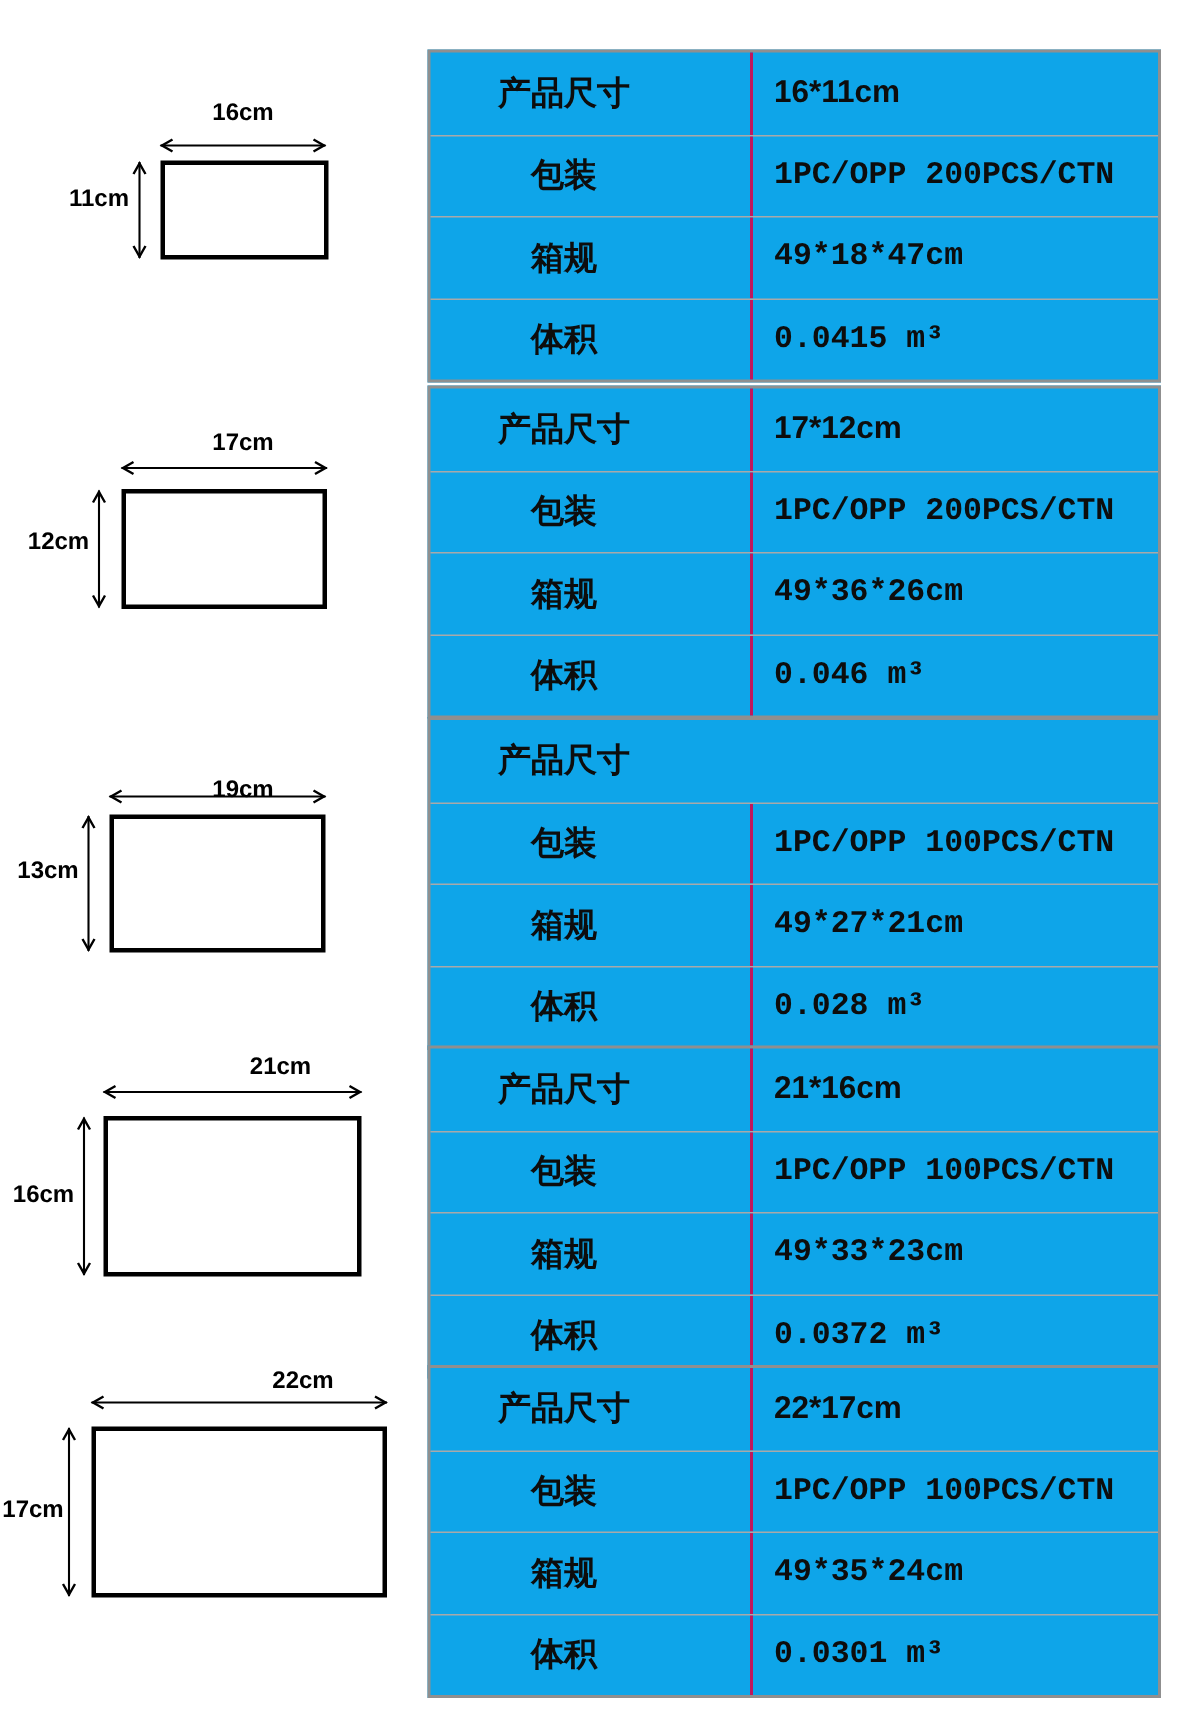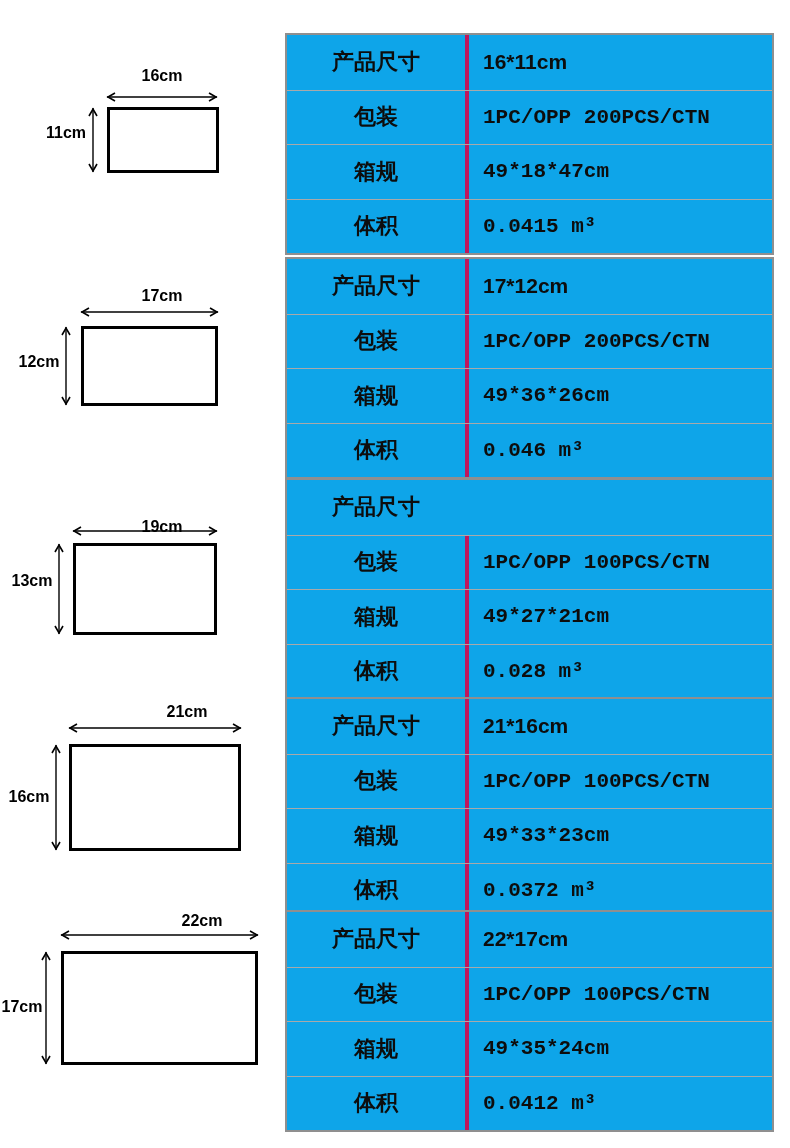--- a/index.html
+++ b/index.html
@@ -20,22 +20,22 @@
     border:2px solid #8f8f8f; background:#0ea5e9;
     display:grid; grid-template-rows:repeat(4,1fr);
   }
   .spec-row { display:grid; grid-template-columns:178px 1fr; min-height:0; }
   .spec-row + .spec-row { border-top:1px solid #a9a9a9;font-family:Liberation Mono, monospace; }
   .cell-label {
     display:flex; align-items:center; justify-content:center;
     font-size:22px; font-weight:bold; color:#0d0d0d;
   }
   .cell-value {
-    border-left:4px solid #be185d; display:flex; align-items:center;
-    padding-left:14px; font-size:21px; font-weight:bold; color:#0d0d0d;
+    border-left:2px solid #be185d; display:flex; align-items:center;
+    padding-left:14px; font-size:21px; font-weight:bold; color:#0d0d0d;margin-left:35px;
   }
 </style>
 </head>
 <body>
 
 <div class="canvas">
 
   <div>
     <div class="dim-label h-label abs" style="left:112px; top:66px; width:100px;">16cm</div>
     <svg class="arrow-svg" style="left:105px; top:91px;" width="114" height="12" viewBox="0 0 114 12">
@@ -198,18 +198,18 @@
       <div class="spec-row">
         <div class="cell-label">包装</div>
         <div class="cell-value">1PC/OPP 100PCS/CTN</div>
       </div>
       <div class="spec-row">
         <div class="cell-label">箱规</div>
         <div class="cell-value">49*35*24cm</div>
       </div>
       <div class="spec-row">
         <div class="cell-label">体积</div>
-        <div class="cell-value">0.0412 m³</div>
+        <div class="cell-value">0.0301 m³</div>
       </div>
     </div>
   </div>
 
 </div>
 
 </body></html>

